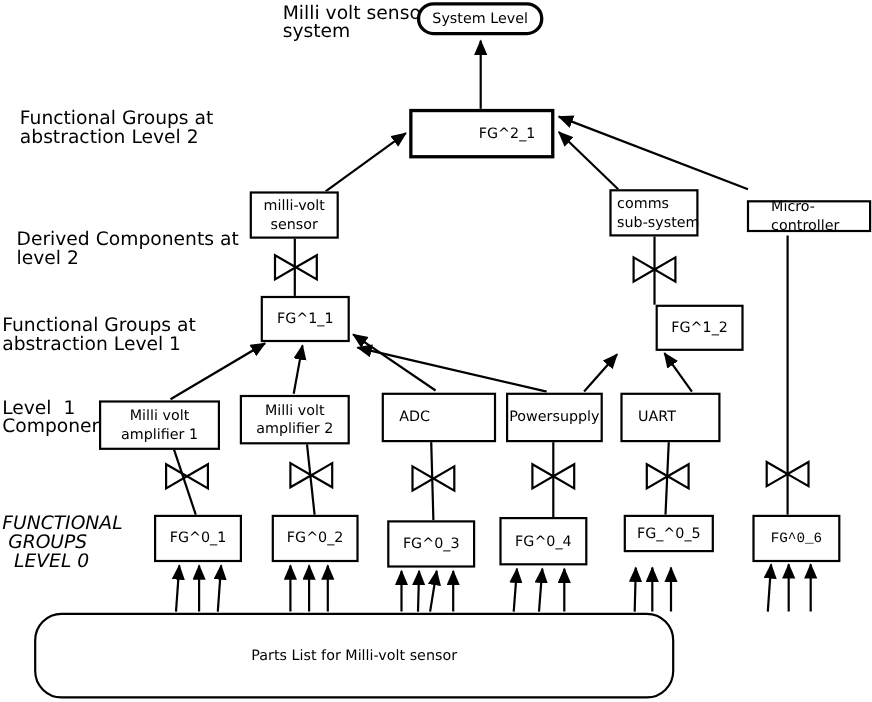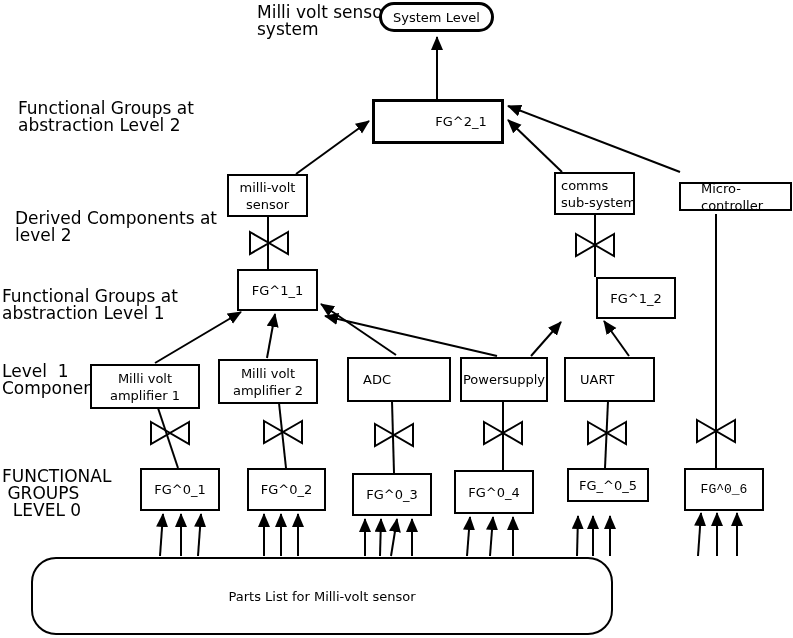--- a/index.html
+++ b/index.html
@@ -93,21 +93,21 @@
   <div class="side-label" style="left:257px;top:4px;">Milli volt sensor
 system</div>
   <div class="side-label" style="left:18px;top:100px;">Functional Groups at
 abstraction Level 2</div>
   <div class="side-label" style="left:15px;top:168px;margin-top:42px;">Derived Components at
 level 2</div>
   <div class="side-label" style="left:2px;top:288px;">Functional Groups at
 abstraction Level 1</div>
   <div class="side-label" style="left:2px;top:363px;">Level  1
 Components</div>
-  <div class="side-label" style="left:2px;top:468px;">FUNCTIONAL
+  <div class="side-label" style="left:2px;top:468px;font-style:italic;">FUNCTIONAL
  GROUPS
   LEVEL 0</div>
 
   <div class="box bold-border" style="left:379px;top:2px;width:115px;height:30px;border-radius:15px;">System Level</div>
   <div class="box bold-border" style="left:372px;top:99px;width:132px;height:45px;padding-left:46px;">FG^2_1</div>
 
   <div class="box" style="left:227px;top:174px;width:81px;height:43px;">milli-volt
 sensor</div>
   <div class="box left-align" style="left:554px;top:172px;width:81px;height:43px;padding-left:5px;">comms
 sub-system</div>

